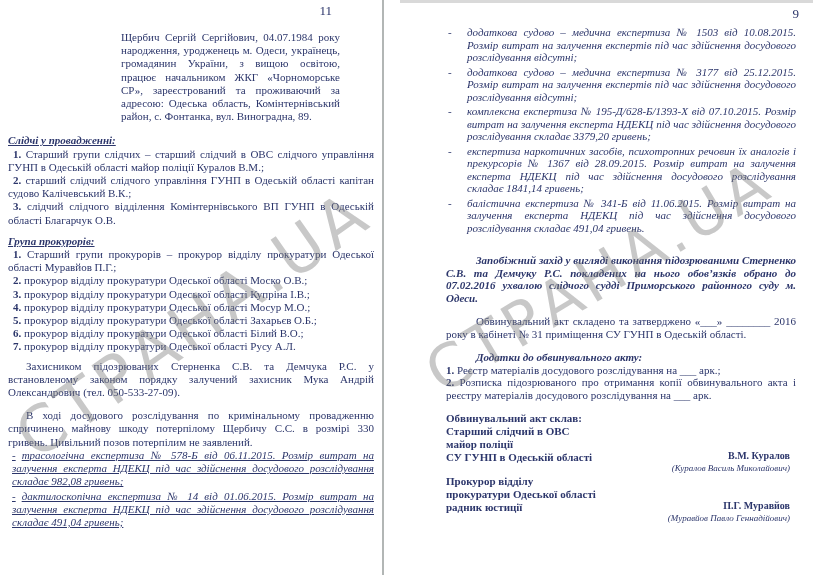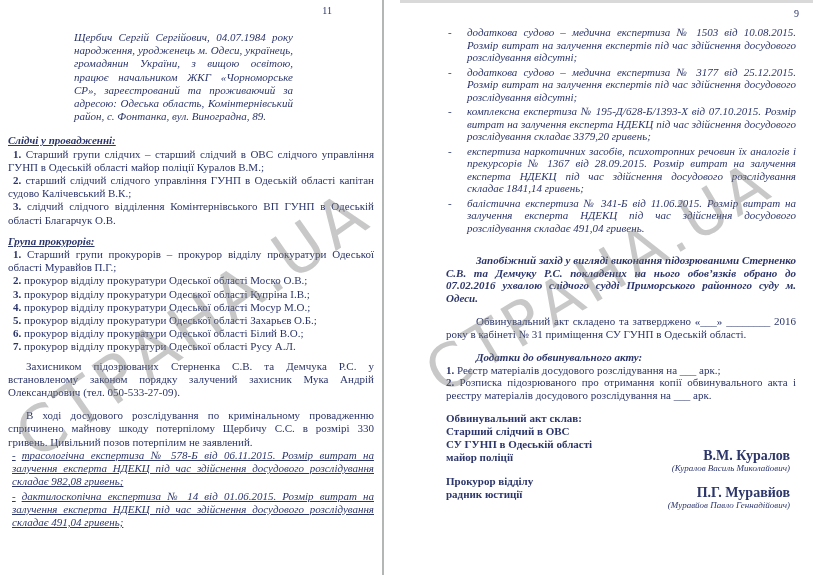--- a/index.html
+++ b/index.html
@@ -6,56 +6,56 @@
   .canvas{
     position:relative;width:813px;height:575px;background:#ffffff;overflow:hidden;
     font-family:"Liberation Serif","DejaVu Serif",serif;color:#2c366b;
   }
   
   .page{position:absolute;top:0;box-sizing:border-box;}
   .page-left{left:0;width:378px;height:575px;padding:20px 4px 0 8px;font-size:11px;line-height:13.2px;}
   .page-right{left:420px;width:393px;height:575px;padding:26px 17px 0 26px;font-size:11px;line-height:12.5px;}
   .separator{position:absolute;left:382px;top:0;width:2px;height:575px;background:#b2b6b5;}
   .scan-band{position:absolute;left:400px;top:0;width:413px;height:3px;background:#d9d9d9;}
-  .pagenum{position:absolute;font-size:10px;color:#2c366b;text-align:center;}
+  .pagenum{position:absolute;font-size:13px;color:#2c366b;text-align:center;}
   .pn-left{top:4px;right:46px;}
   .pn-right{top:8px;right:14px;}
   
   .wm{
     position:absolute;white-space:nowrap;pointer-events:none;
     font-family:"DejaVu Sans","Liberation Sans",sans-serif;
     color:rgba(125,125,125,0.42);letter-spacing:5px;z-index:5;
   }
   .wm-left{left:20px;top:438px;font-size:64px;transform:rotate(-35deg);transform-origin:0 0;}
   .wm-right{left:8px;top:372px;font-size:60px;transform:rotate(-31deg);transform-origin:0 0;}
   
   .heading{font-weight:bold;font-style:italic;text-decoration:underline;}
   .h-victim{margin-left:58px;margin-bottom:0;}
   .para{text-align:justify;margin:0;}
-  .victim-para{margin-left:66px;width:219px;text-align:justify;font-style:italic;}
+  .victim-para{margin-left:113px;width:219px;text-align:justify;}
   .indent{text-indent:18px;}
   .indent-r{text-indent:30px;}
   .num-item{text-align:justify;text-indent:5px;}
   .num-item .num,.bold{font-weight:bold;}
   .bi{font-weight:bold;font-style:italic;}
   .exp-left{font-style:italic;text-align:justify;margin:0 0 1px 4px;text-decoration:underline;}
   .exp-left .mk{margin-right:6px;}
   .exp-right{font-style:italic;text-align:justify;position:relative;padding-left:21px;margin:0 0 2px 0;}
   .exp-right .mk{position:absolute;left:2px;}
   .total-line{font-weight:bold;font-style:italic;margin-left:21px;}
   .mt8{margin-top:8px;} .mt6{margin-top:6px;} .mt10{margin-top:10px;}
   .mt11{margin-top:11px;} .mt20{margin-top:20px;}
   .att-item{text-align:justify;}
   .att-item .num{font-weight:bold;}
   
   .sig-header{font-weight:bold;}
   .signer{display:flex;justify-content:space-between;align-items:flex-end;}
   .roles div{font-weight:bold;line-height:13px;}
   .names{text-align:right;position:relative;top:9px;padding-right:6px;}
-  .names .nm{font-weight:bold;font-size:14px;}
+  .names .nm{font-weight:bold;font-size:10px;}
   .names .fn{font-style:italic;font-size:9px;line-height:10px;}
   .z{position:relative;z-index:2;}
 </style>
 </head>
 <body>
 
 <div class="canvas">
 
   <div class="separator"></div>
   <div class="scan-band"></div>
@@ -113,32 +113,33 @@
     <div class="z">
       <div class="att-item"><span class="num">1.</span><span> Реєстр матеріалів досудового розслідування на ___ арк.;</span></div>
       <div class="att-item"><span class="num">2.</span><span> Розписка підозрюваного про отримання копії обвинувального акта і реєстру матеріалів досудового розслідування на ___ арк.</span></div>
     </div>
 
     <div class="sig-header mt11 z">Обвинувальний акт склав:</div>
 
     <div class="signer z">
       <div class="roles">
         <div>Старший слідчий в ОВС</div>
+        <div>майор поліції</div>
         <div>СУ ГУНП в Одеській області</div>
-        <div>майор поліції</div>
       </div>
       <div class="names">
         <div class="nm">В.М. Куралов</div>
         <div class="fn">(Куралов Василь Миколайович)</div>
       </div>
     </div>
 
     <div class="signer mt11 z">
       <div class="roles">
         <div>Прокурор відділу</div>
+        <div>прокуратури Одеської області</div>
         <div>радник юстиції</div>
       </div>
       <div class="names">
         <div class="nm">П.Г. Муравйов</div>
         <div class="fn">(Муравйов Павло Геннадійович)</div>
       </div>
     </div>
   </div>
 
 </div>

